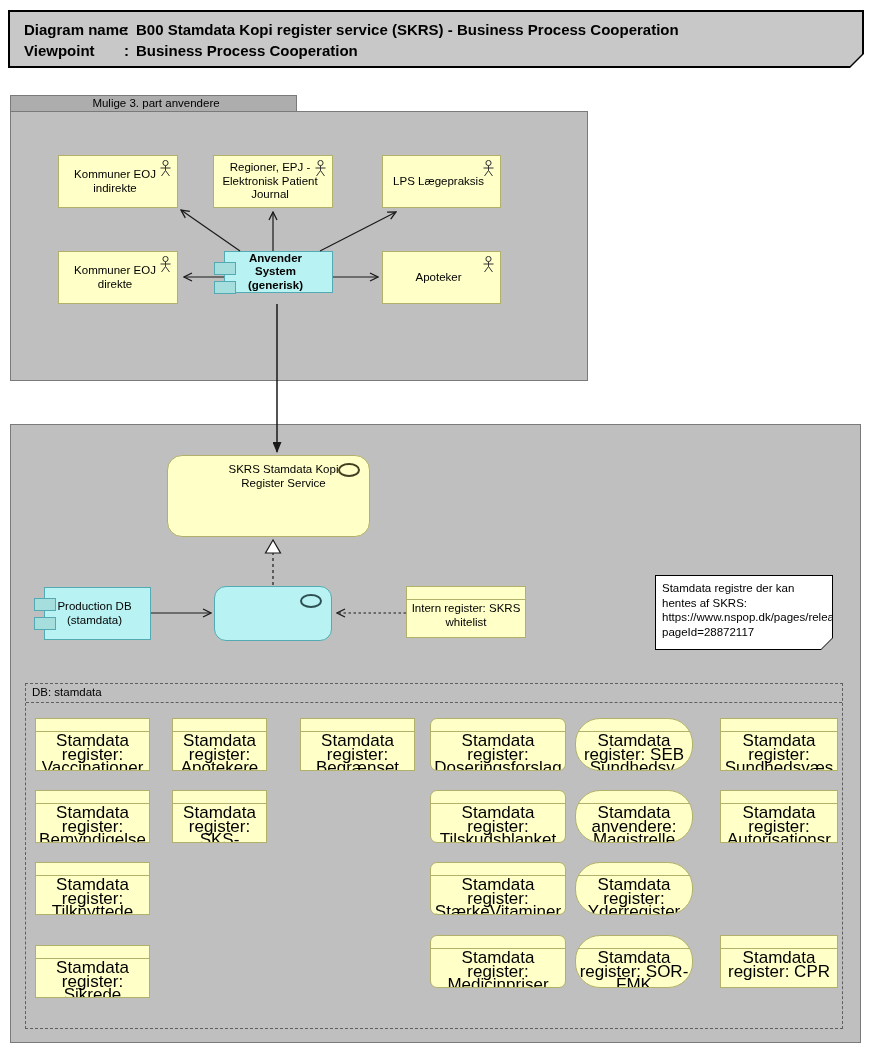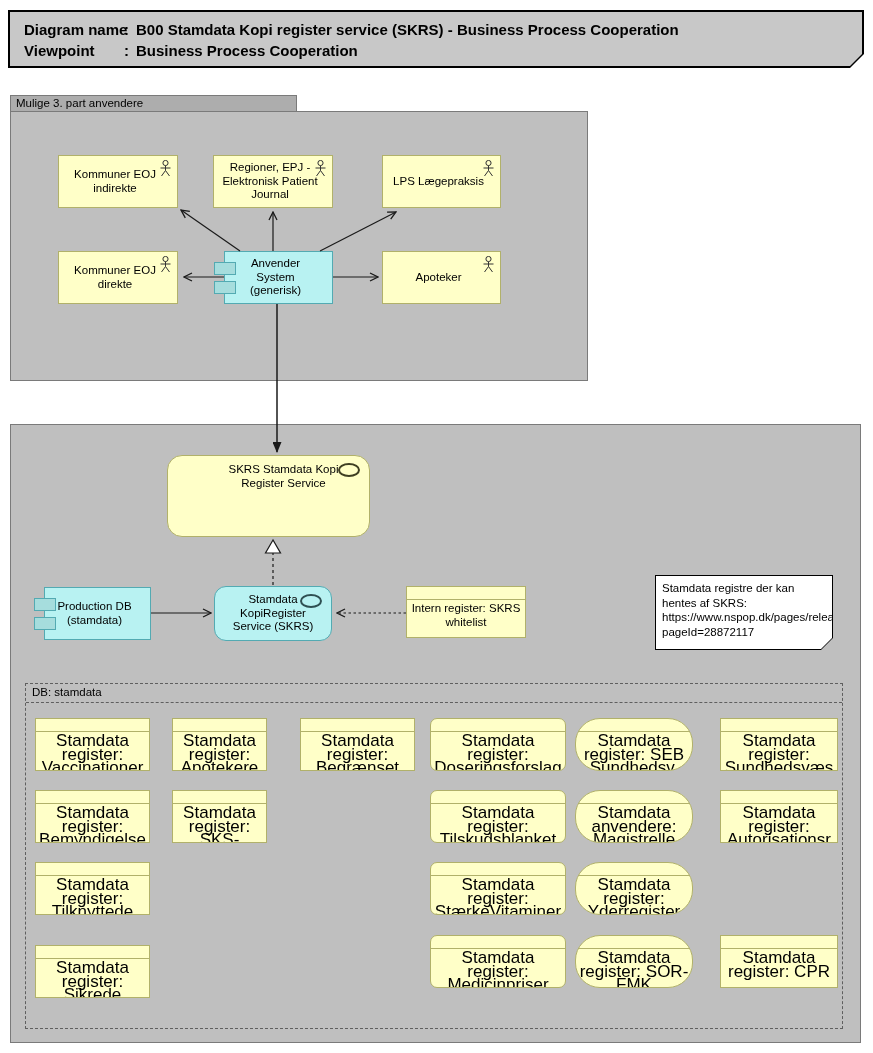--- a/index.html
+++ b/index.html
@@ -23,21 +23,21 @@
   .chamf-thin .fill{inset:1px;background:#fff;
     clip-path:polygon(0 0,100% 0,100% calc(100% - 11px),calc(100% - 11px) 100%,0 100%);}
   
   #titlebar{left:8px;top:10px;width:856px;height:58px;}
   #titlebar .content{position:absolute;inset:2px;padding:7px 0 0 14px;}
   .trow{display:flex;font-size:15px;font-weight:bold;line-height:21px;white-space:nowrap;}
   .trow .tlabel{width:100px;}
   .trow .tcolon{width:12px;}
   
   .grp-tab{position:absolute;background:var(--graytab);border:1px solid var(--grayborder);
-    font-size:11.5px;line-height:15px;padding-left:5px;box-sizing:border-box;}
+    font-size:11.5px;line-height:15px;padding-left:5px;box-sizing:border-box;text-align:center;}
   .grp-body{position:absolute;background:var(--graybody);border:1px solid var(--grayborder);box-sizing:border-box;}
   #grp1-tab{left:10px;top:95px;width:287px;height:17px;}
   #grp1-body{left:10px;top:111px;width:578px;height:270px;}
   #nsp-tab{left:10px;top:408px;width:422px;height:17px;margin-top:25px;}
   #nsp-body{left:10px;top:424px;width:851px;height:619px;}
   #dbgrp{position:absolute;left:25px;top:683px;width:818px;height:346px;
     border:1px dashed #5f5f5f;box-sizing:border-box;}
   #dbgrp .dbhead{height:18px;border-bottom:1px dashed #5f5f5f;font-size:11.5px;
     line-height:17px;padding-left:6px;}
   
@@ -53,21 +53,21 @@
   .ctab{position:absolute;left:-11px;width:22px;height:13px;background:var(--cyantab);
     border:1px solid var(--cyanborder);box-sizing:border-box;}
   .ctab.t1{top:10px;} .ctab.t2{top:29px;}
   
   .oval{position:absolute;top:7px;right:9px;width:18px;height:10px;border:2px solid #3f3f22;border-radius:50%;}
   
   #n-kom-ind{left:58px;top:155px;width:120px;height:53px;}
   #n-regioner{left:213px;top:155px;width:120px;height:53px;}
   #n-lps{left:382px;top:155px;width:119px;height:53px;}
   #n-kom-dir{left:58px;top:251px;width:120px;height:53px;}
-  #n-anvender{left:224px;top:251px;width:109px;height:53px;overflow:visible;}
+  #n-anvender{left:224px;top:251px;width:109px;height:42px;overflow:visible;font-weight:bold;}
   #n-apoteker{left:382px;top:251px;width:119px;height:53px;}
   #n-skrs-service{left:167px;top:455px;width:203px;height:82px;border-radius:15px;
     padding-top:7px;overflow:visible;}
   #n-skrs-service .lbl{padding:0 26px 0 12px;margin-left:44px;}
   #n-production{left:44px;top:587px;width:107px;height:53px;overflow:visible;}
   #n-skrs-app{left:214px;top:586px;width:118px;height:55px;border-radius:12px;
     padding-top:6px;overflow:visible;}
   #n-intern{left:406px;top:586px;width:120px;height:52px;}
   
   .objband{position:relative;padding-top:15px;}
@@ -191,21 +191,20 @@
 </div>
 
 <div id="n-production" class="node cbox flexc">
   <span class="ctab t1"></span>
   <span class="ctab t2"></span>
   <span class="lbl">Production DB (stamdata)</span>
 </div>
 
 <div id="n-skrs-app" class="node cbox">
   <span class="oval" style="border-color:#2e4f52;"></span>
-  <div class="lbl" style="padding:0 8px;">Stamdata KopiRegister Service (SKRS)</div>
 </div>
 
 <div id="n-intern" class="node ybox objband">
   <div>Intern register: SKRS whitelist</div>
 </div>
 
 <div id="note" class="chamf-outer chamf-thin">
   <div class="edge"></div>
   <div class="fill"></div>
   <div class="content">Stamdata registre der kan hentes af SKRS: https://www.nspop.dk/pages/releaseview.action?pageId=28872117</div>

